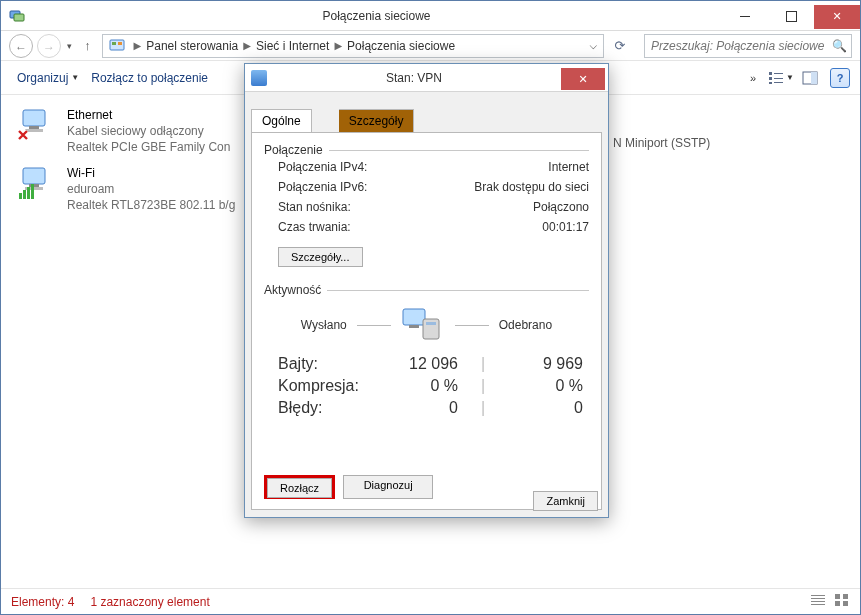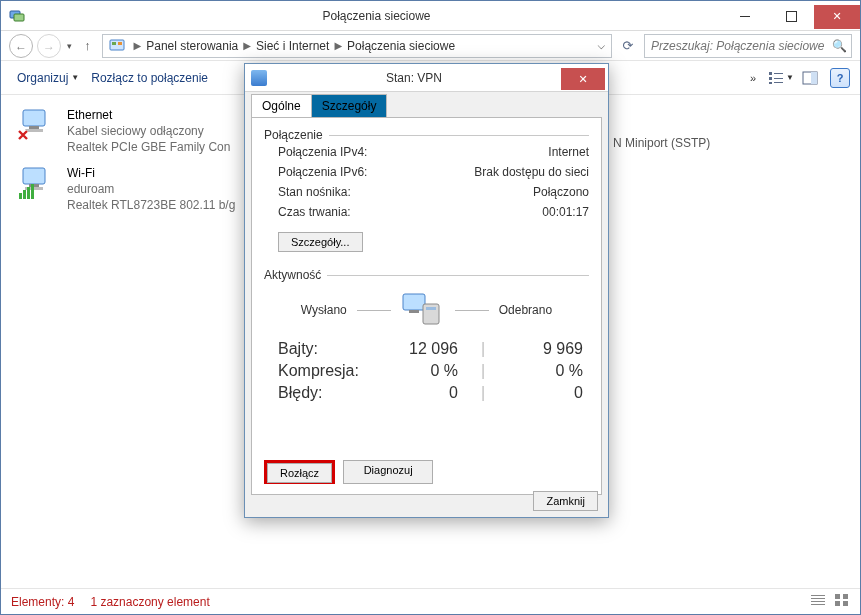--- a/index.html
+++ b/index.html
@@ -21,21 +21,21 @@
   
   .addr-row { height:30px; display:flex; align-items:center; padding:3px 8px; gap:4px; border-bottom:1px solid #e5e5e5; }
   .nav-btn { width:24px; height:24px; border:1px solid #b5b5b5; border-radius:50%; display:flex; align-items:center; justify-content:center; color:#7a7a7a; font-size:12px; background:#fff;}
   .nav-btn.fwd { color:#bdbdbd; border-color:#d6d6d6; }
   .down-caret { font-size:9px; color:#555; padding:0 2px; }
   .up-arrow { width:20px; text-align:center; color:#555; font-size:13px; }
   .crumb-bar { flex:1; height:24px; border:1px solid #c0c6cc; background:#fff; display:flex; align-items:center; font-size:12px; color:#333; padding-left:2px; overflow:hidden; }
   .crumb-bar .cp-icon { width:16px; height:16px; margin:0 4px; }
   .crumb-sep { color:#6a6a6a; padding:0 5px; font-size:10px;}
   .refresh { width:24px; height:24px; display:flex; align-items:center; justify-content:center; color:#5b6b88; font-size:13px;}
-  .search-box { width:208px; height:24px; border:1px solid #c0c6cc; background:#fff; display:flex; align-items:center; padding:8px 4px; font-size:12px; }
+  .search-box { width:208px; height:24px; border:1px solid #c0c6cc; background:#fff; display:flex; align-items:center; padding:8px 4px; font-size:12px;margin-left:8px; }
   .search-box input { flex:1; border:none; outline:none; font-size:12px; color:#888; font-style:italic; background:transparent; }
   .search-box .mag { color:#5b6b88; font-size:12px; }
 
   
   .toolbar { height:34px; border-bottom:1px solid #e5e5e5; display:flex; align-items:center; padding:0 10px; font-size:12px; color:#1a3e7b; }
   .tb-item { display:flex; align-items:center; gap:3px; padding:4px 6px; }
   .tb-caret { font-size:8px; color:#333; }
   .tb-spacer { flex:1; }
   .tb-chevron { font-size:11px; color:#333; padding:0 10px;}
   .tb-view { width:20px; height:20px; display:flex; align-items:center; justify-content:center; }
@@ -59,22 +59,22 @@
   .status-icons svg { width:16px; height:14px; }
 
   
   .dialog { position:absolute; left:243px; top:62px; width:365px; height:455px; background:#f0f0f0; border:1px solid #6a8fb5; box-shadow:0 4px 18px rgba(0,0,0,0.35); }
   .dlg-title { height:28px; background:#fff; display:flex; align-items:center; border-bottom:1px solid #d5d5d5; }
   .dlg-title .t { flex:1; text-align:center; font-size:12px; color:#333; }
   .dlg-close { width:44px; height:22px; background:#c75050; color:#fff; display:flex; align-items:center; justify-content:center; font-size:11px; margin:3px 3px 0 0;}
   .dlg-close::before { content:"✕"; }
   .dlg-icon { width:16px; height:16px; margin-left:6px; background:linear-gradient(#7fb8ef,#3a7ccf); border-radius:2px; }
 
-  .tabs { display:flex; margin:1px 6px 0 6px; }
-  .tab { font-size:12px; padding:4px 10px; border:1px solid #b9b9b9; background:#0369a1; position:relative; top:1px; }
+  .tabs { display:flex; margin:16px 6px 0 6px;gap:27px; }
+  .tab { font-size:12px; padding:4px 10px; border:1px solid #b9b9b9; background:#a16207; position:relative; top:1px; }
   .tab.active { background:#fff; border-bottom:1px solid #fff; }
   .tab + .tab { border-left:none; }
   .tab-page { margin:0 6px 13px 6px; background:#fff; border:1px solid #b9b9b9; height:378px; padding:10px 12px; position:relative; }
 
   .group-title { font-size:12px; color:#333; display:flex; align-items:center; gap:6px; }
   .group-title .line { flex:1; height:1px; background:#c8c8c8; }
   .kv { display:flex; font-size:12px; color:#333; padding:3px 0 3px 14px; }
   .kv .k { flex:1; }
   .kv .v { text-align:right; min-width:110px; }
 

